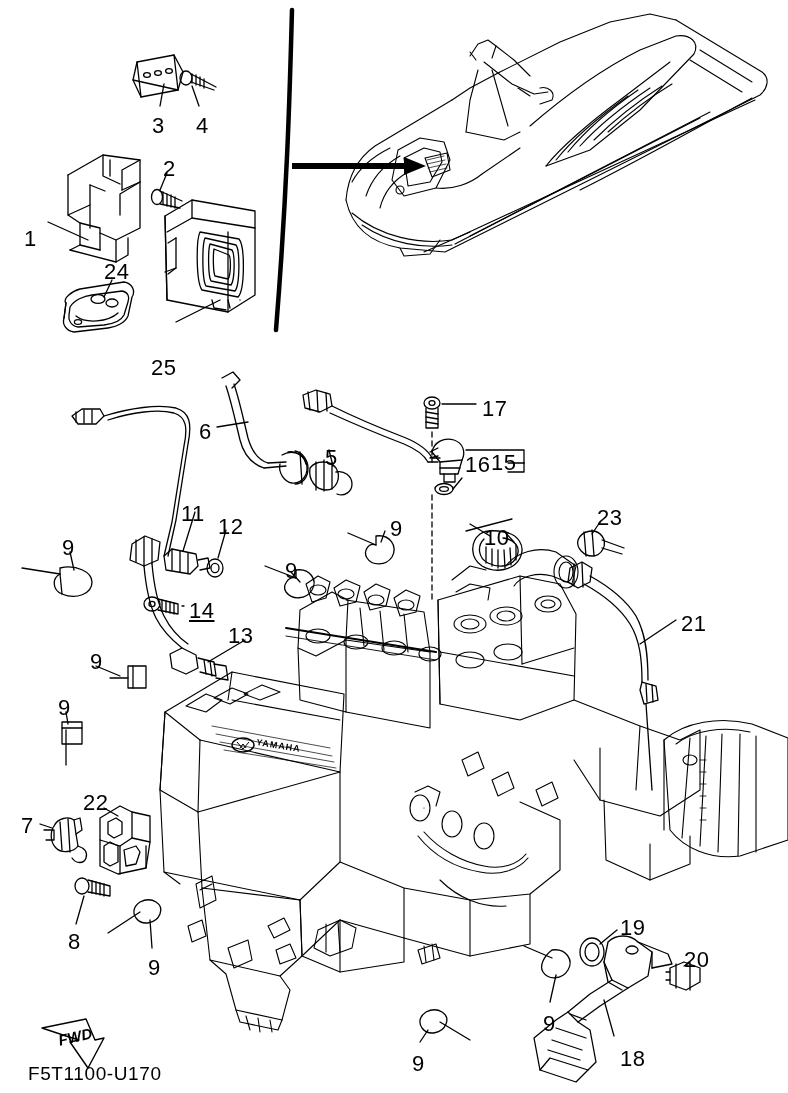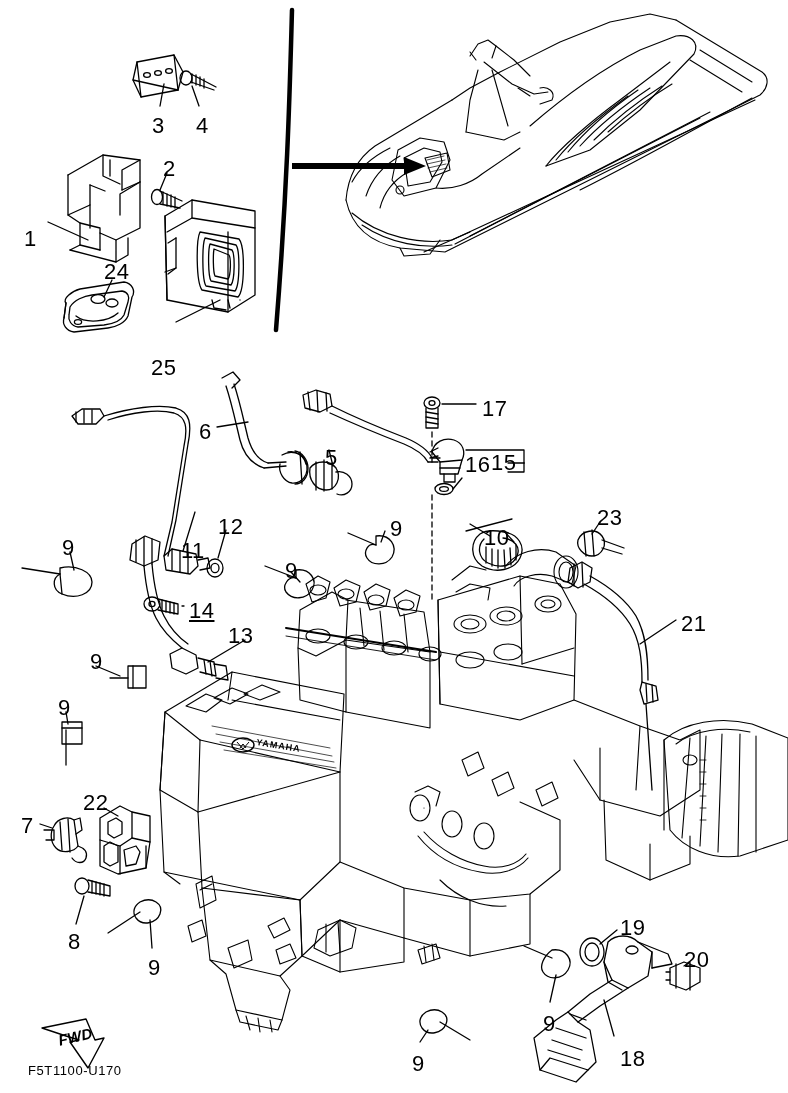--- a/index.html
+++ b/index.html
@@ -19,21 +19,21 @@
     letter-spacing:0.5px;
     line-height:1;
     color:#000;
     white-space:nowrap;
     user-select:none;
   }
   #diagram-code{
     position:absolute;
     left:28px;top:1063px;
     font-family:"Liberation Sans", sans-serif;
-    font-size:13px;
+    font-size:19px;
     letter-spacing:0.6px;
     color:#000;
   }
   .fwd-label{
     position:absolute;
     font-family:"Liberation Sans", sans-serif;
     font-weight:bold;
     font-style:italic;
     font-size:15px;
     color:#000;
@@ -577,21 +577,21 @@
   <div class="callout" style="left:68px;  top:931px;">8</div>
   <div class="callout" style="left:62px;  top:537px;">9</div>
   <div class="callout" style="left:285px; top:560px;">9</div>
   <div class="callout" style="left:390px; top:518px;">9</div>
   <div class="callout" style="left:90px;  top:651px;">9</div>
   <div class="callout" style="left:58px;  top:697px;">9</div>
   <div class="callout" style="left:148px; top:957px;">9</div>
   <div class="callout" style="left:412px; top:1053px;">9</div>
   <div class="callout" style="left:543px; top:1013px;">9</div>
   <div class="callout" style="left:484px; top:527px;">10</div>
-  <div class="callout" style="left:181px; top:503px;margin-top:37px;">11</div>
+  <div class="callout" style="left:181px; top:503px;">11</div>
   <div class="callout" style="left:218px; top:516px;">12</div>
   <div class="callout" style="left:228px; top:625px;">13</div>
   <div class="callout" style="left:189px; top:600px;text-decoration:underline;">14</div>
   <div class="callout" style="left:491px; top:452px;">15</div>
   <div class="callout" style="left:465px; top:454px;">16</div>
   <div class="callout" style="left:482px; top:398px;">17</div>
   <div class="callout" style="left:620px; top:1048px;">18</div>
   <div class="callout" style="left:620px; top:917px;">19</div>
   <div class="callout" style="left:684px; top:949px;">20</div>
   <div class="callout" style="left:681px; top:613px;">21</div>

